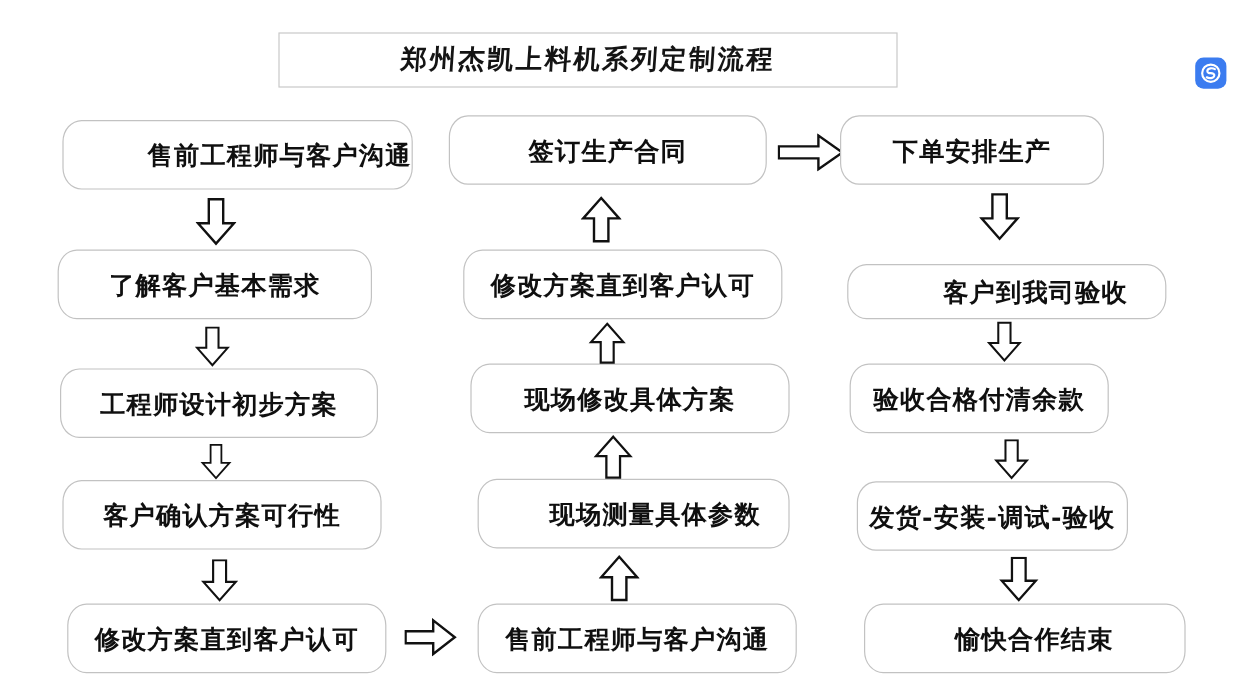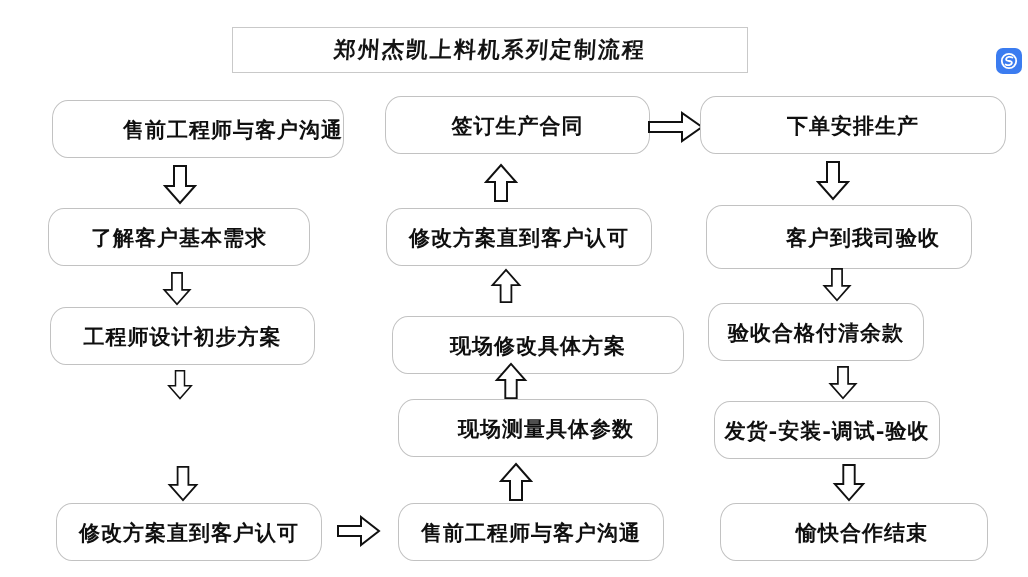--- a/index.html
+++ b/index.html
@@ -113,20 +113,23 @@
 
   <div class="node" style="left:52px;  top:100px; width:292px; height:58px;justify-content:flex-end;">
     <span class="node-label">售前工程师与客户沟通</span>
   </div>
   <div class="node" style="left:50px;  top:307px; width:265px; height:58px;">
     <span class="node-label">工程师设计初步方案</span>
   </div>
   <div class="node" style="left:48px;  top:208px; width:262px; height:58px;">
     <span class="node-label">了解客户基本需求</span>
   </div>
+  <div class="node" style="left:52px;  top:400px; width:266px; height:58px;">
+    <span class="node-label">客户确认方案可行性</span>
+  </div>
   <div class="node" style="left:56px;  top:503px; width:266px; height:58px;">
     <span class="node-label">修改方案直到客户认可</span>
   </div>
 
   <div class="arrow" style="left:163px; top:165px;">
     <svg width="34" height="40" viewBox="0 0 34 40">
         <polygon points="11,1 23,1 23,21 32,21 17,38 2,21 11,21"></polygon>
       </svg>
   </div>
   <div class="arrow" style="left:160px; top:272px;">
@@ -144,27 +147,27 @@
         <polygon points="11,1 23,1 23,21 32,21 17,38 2,21 11,21"></polygon>
       </svg>
   </div>
 
   <div class="arrow" style="left:337px; top:515px;">
     <svg width="44" height="32" viewBox="0 0 44 32">
         <polygon points="1,11 24,11 24,2 42,16 24,30 24,21 1,21"></polygon>
       </svg>
   </div>
 
-  <div class="node" style="left:374px; top:96px;  width:265px; height:58px;margin-left:11px;">
+  <div class="node" style="left:374px; top:96px;  width:265px; height:58px;">
     <span class="node-label">签订生产合同</span>
   </div>
   <div class="node" style="left:386px; top:208px; width:266px; height:58px;">
     <span class="node-label">修改方案直到客户认可</span>
   </div>
-  <div class="node" style="left:392px; top:316px; width:292px; height:58px;text-align:right;">
+  <div class="node" style="left:392px; top:303px; width:266px; height:58px;text-align:right;">
     <span class="node-label">现场修改具体方案</span>
   </div>
   <div class="node" style="left:398px; top:399px; width:260px; height:58px;padding-left:36px;">
     <span class="node-label">现场测量具体参数</span>
   </div>
   <div class="node" style="left:398px; top:503px; width:266px; height:58px;">
     <span class="node-label">售前工程师与客户沟通</span>
   </div>
 
   <div class="arrow" style="left:499px; top:462px;">
@@ -187,24 +190,24 @@
         <polygon points="17,2 32,19 23,19 23,38 11,38 11,19 2,19"></polygon>
       </svg>
   </div>
 
   <div class="arrow" style="left:648px; top:111px;">
     <svg width="56" height="32" viewBox="0 0 56 32">
         <polygon points="1,11 34,11 34,2 54,16 34,30 34,21 1,21"></polygon>
       </svg>
   </div>
 
-  <div class="node" style="left:700px; top:96px;  width:306px; height:58px;">
+  <div class="node" style="left:700px; top:96px;  width:220px; height:58px;">
     <span class="node-label">下单安排生产</span>
   </div>
-  <div class="node" style="left:706px; top:205px; width:266px; height:64px;padding-left:48px;">
+  <div class="node" style="left:706px; top:220px; width:266px; height:46px;padding-left:48px;">
     <span class="node-label">客户到我司验收</span>
   </div>
   <div class="node" style="left:708px; top:303px; width:216px; height:58px;">
     <span class="node-label">验收合格付清余款</span>
   </div>
   <div class="node" style="left:714px; top:401px; width:226px; height:58px;">
     <span class="node-label">发货-安装-调试-验收</span>
   </div>
   <div class="node" style="left:720px; top:503px; width:268px; height:58px;padding-left:16px;">
     <span class="node-label">愉快合作结束</span>

